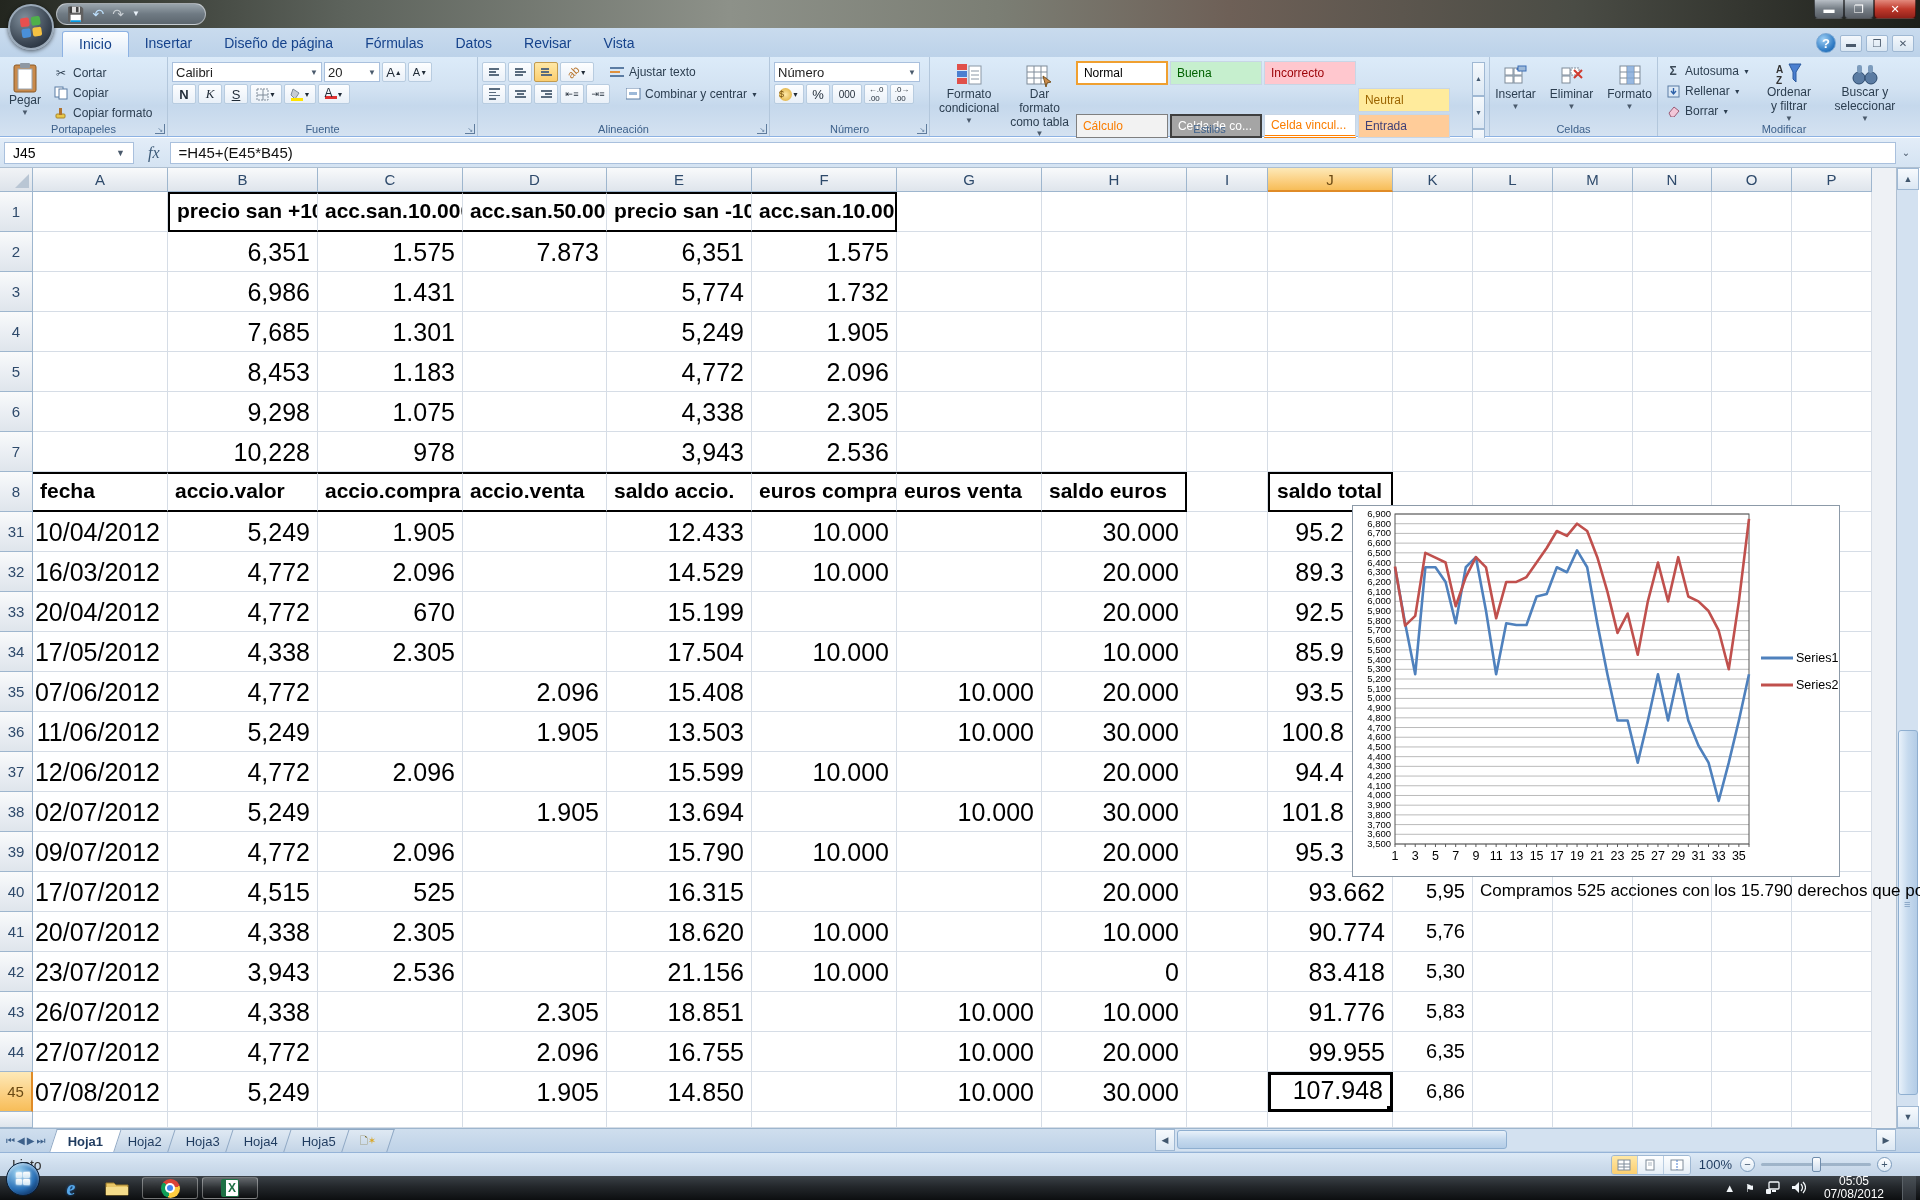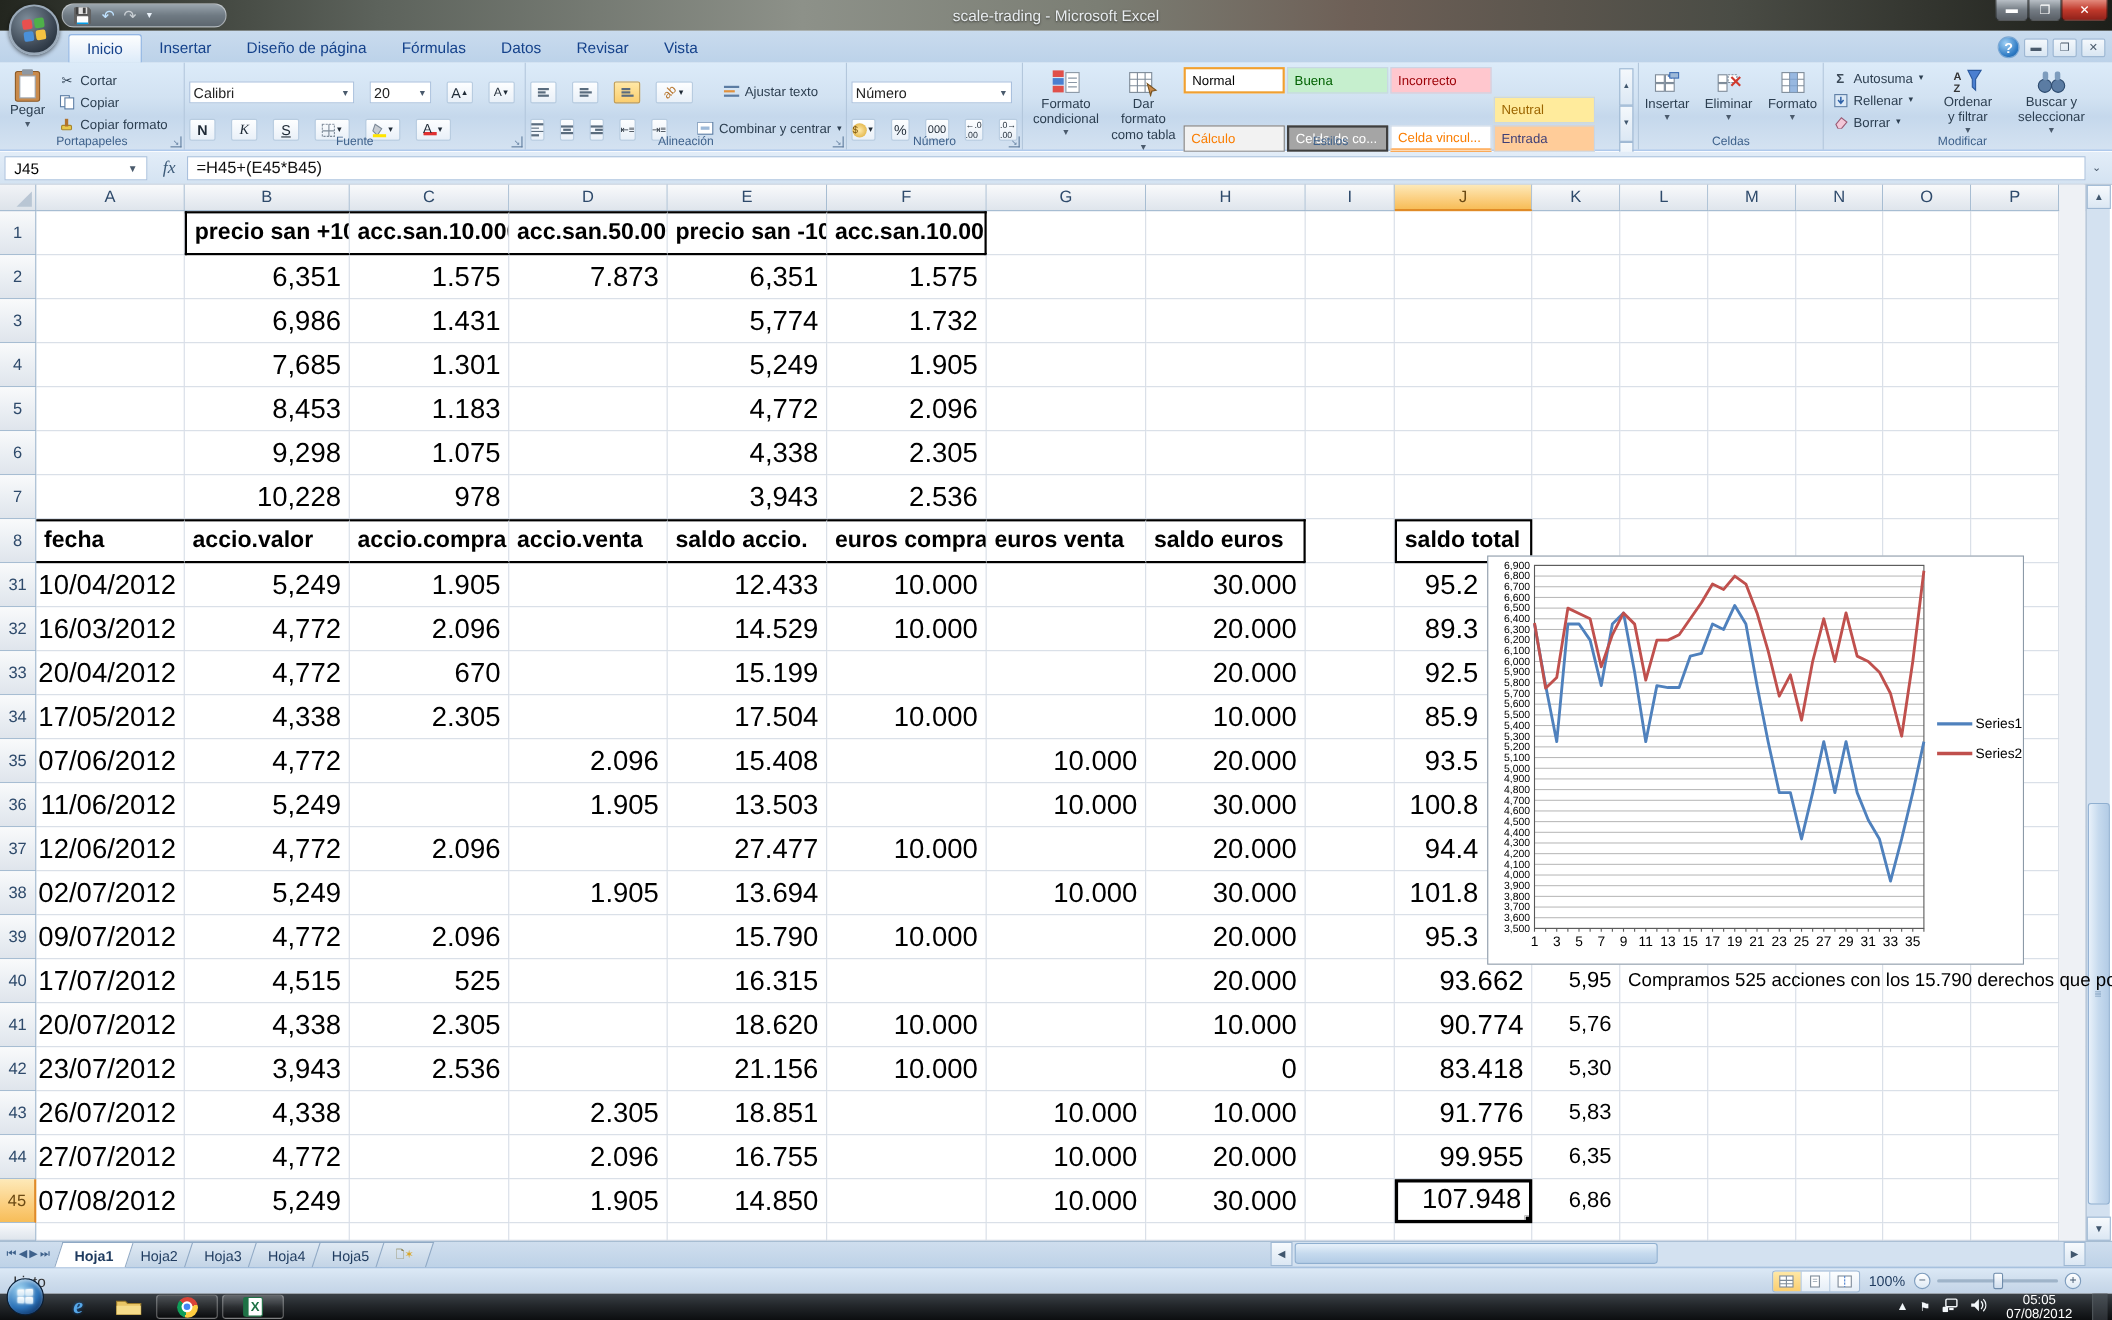--- a/index.html
+++ b/index.html
@@ -48,21 +48,21 @@
   .dlg:after { content:"↘"; position:absolute; right:1px; bottom:-1px; font-size:7px; color:#5f7c9d; }
   .bigbtn { display:flex; flex-direction:column; align-items:center; justify-content:flex-start; padding:2px 5px; font-size:12px; color:#2c3e50; text-align:center; line-height:1.15; }
   .bigbtn .dd { color:#4a5a6c; font-size:8px; }
   .smallbtn { display:flex; align-items:center; gap:4px; font-size:12px; color:#2c3e50; padding:1px 3px; white-space:nowrap; }
   .icon16 { width:16px; height:16px; display:inline-flex; align-items:center; justify-content:center; }
   .combo { background:#fff; border:1px solid #a9c0dd; height:20px; display:flex; align-items:center; font-size:13px; padding:0 3px; color:#222; }
   .combo .dd { margin-left:auto; font-size:8px; color:#4a5a6c; padding-left:4px; }
   .fmtbtn { width:24px; height:20px; border:1px solid #b8cce0; background:linear-gradient(#fdfeff,#e9f0f8); display:flex; align-items:center; justify-content:center;
     font-size:13px; color:#1f2a36; border-radius:2px; }
   .fmtbtn.hl { background:linear-gradient(#ffe8a6,#fbce6f); border-color:#c29b4e; }
-  .rowline { display:flex; gap:14px; align-items:flex-start; margin-top:14px; }
+  .rowline { display:flex; gap:2px; align-items:center; margin-top:2px; }
   .albars { display:inline-block; }
   .albars i { display:block; height:1.6px; background:#5a6c7e; margin:1.6px 0; }
   
   .tile { width:92px; height:24px; font-size:12px; display:flex; align-items:center; padding:0 6px; border:1px solid #c8d6e6; margin:1px; background:#fff; white-space:nowrap; overflow:hidden; }
   .t-normal { border:2px solid #f0a030; }
   .t-buena { background:#c6efce; color:#006100; }
   .t-incorrecto { background:#ffc7ce; color:#9c0006; }
   .t-neutral { background:#ffeb9c; color:#9c6500;margin-top:28px; }
   .t-calculo { background:#f2f2f2; color:#fa7d00; border:1px solid #7f7f7f; }
   .t-celdacomp { background:#a5a5a5; color:#fff; font-weight:normal; border:2px solid #3f3f3f; }
@@ -163,21 +163,20 @@
 </head>
 <body>
 
 <div class="titlebar">
   <div class="qat">
     <span class="glyph">💾</span>
     <span class="glyph" style="color:#bfe2ff">↶</span>
     <span class="glyph" style="color:#c9cfd4">↷</span>
     <span class="glyph" style="font-size:8px">▼</span>
   </div>
-  <div class="title-text">scale-trading - Microsoft Excel</div>
   <div class="caption-btns">
     <div class="cap">▬</div>
     <div class="cap">❐</div>
     <div class="cap close">✕</div>
   </div>
 </div>
 
 <div class="tabrow">
   <div class="orb">
     <div class="orb-logo">
@@ -809,21 +808,21 @@
     <div class="cell"></div>
     <div class="cell"></div>
     <div class="cell"></div>
     <div class="cell"></div>
     <div class="cell"></div>
     <div class="rh">37</div>
     <div class="cell">12/06/2012</div>
     <div class="cell">4,772</div>
     <div class="cell">2.096</div>
     <div class="cell"></div>
-    <div class="cell">27.477</div>
+    <div class="cell">15.599</div>
     <div class="cell">10.000</div>
     <div class="cell"></div>
     <div class="cell">20.000</div>
     <div class="cell"></div>
     <div class="cell jcut">94.4</div>
     <div class="cell"></div>
     <div class="cell"></div>
     <div class="cell"></div>
     <div class="cell"></div>
     <div class="cell"></div>

